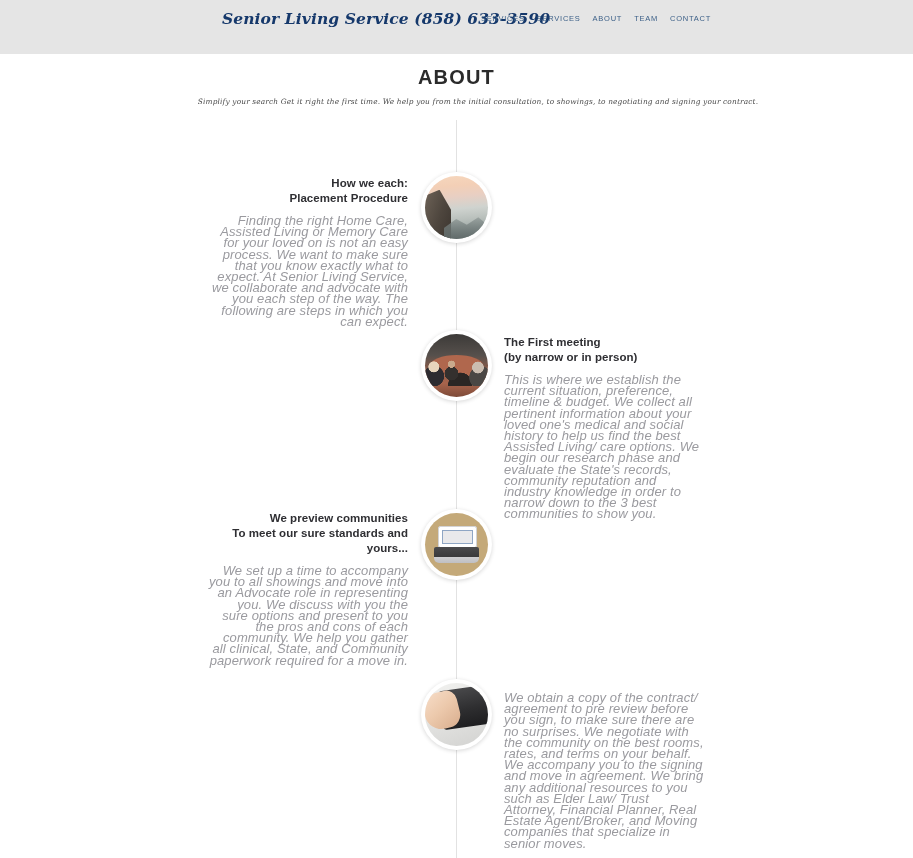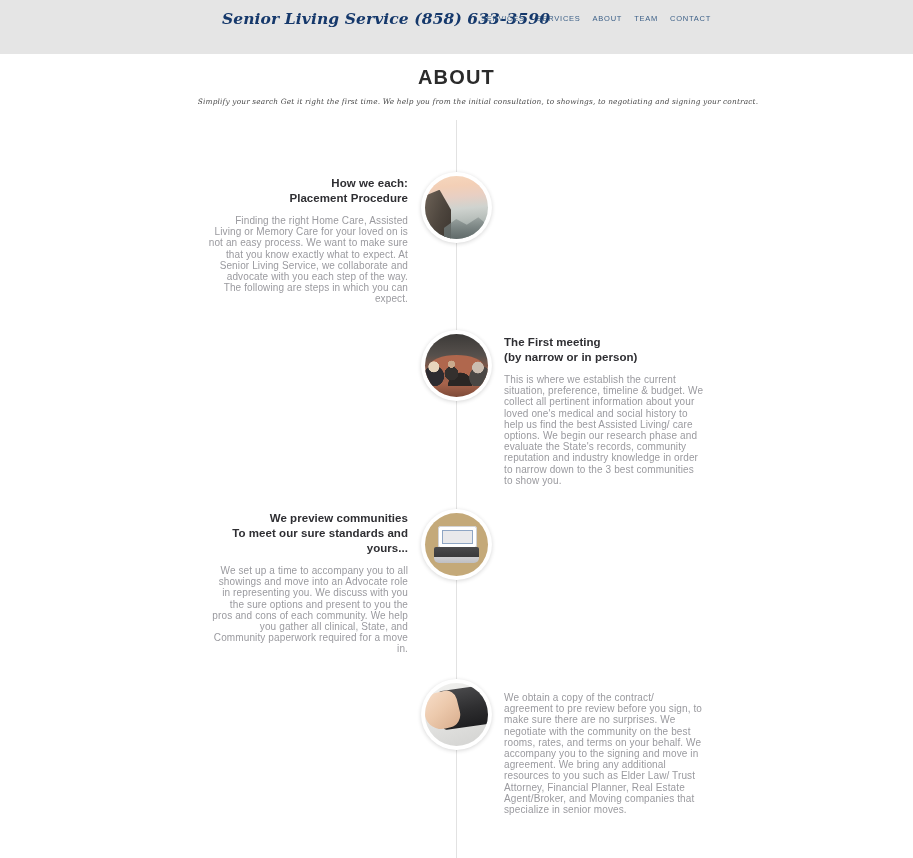--- a/index.html
+++ b/index.html
@@ -213,24 +213,25 @@
 
   .tl-heading {
     font-size: 11.5px;
     font-weight: 700;
     color: #2f2f33;
     line-height: 15px;
     letter-spacing: 0.05px;
   }
   .tl-body {
     margin-top: 9px;
-    font-size: 10px;
+    font-size: 13px;
     line-height: 11.2px;
     color: #9a9a9f;
     letter-spacing: 0.12px;
+    font-style: italic;
   }
 </style>
 </head>
 <body>
 
 <header class="site-header">
   <div class="brand">Senior Living Service (858) 633-3590</div>
   <nav class="main-nav">
     <a class="nav-link" href="#">SERVICES</a>
     <a class="nav-link" href="#">SERVICES</a>

